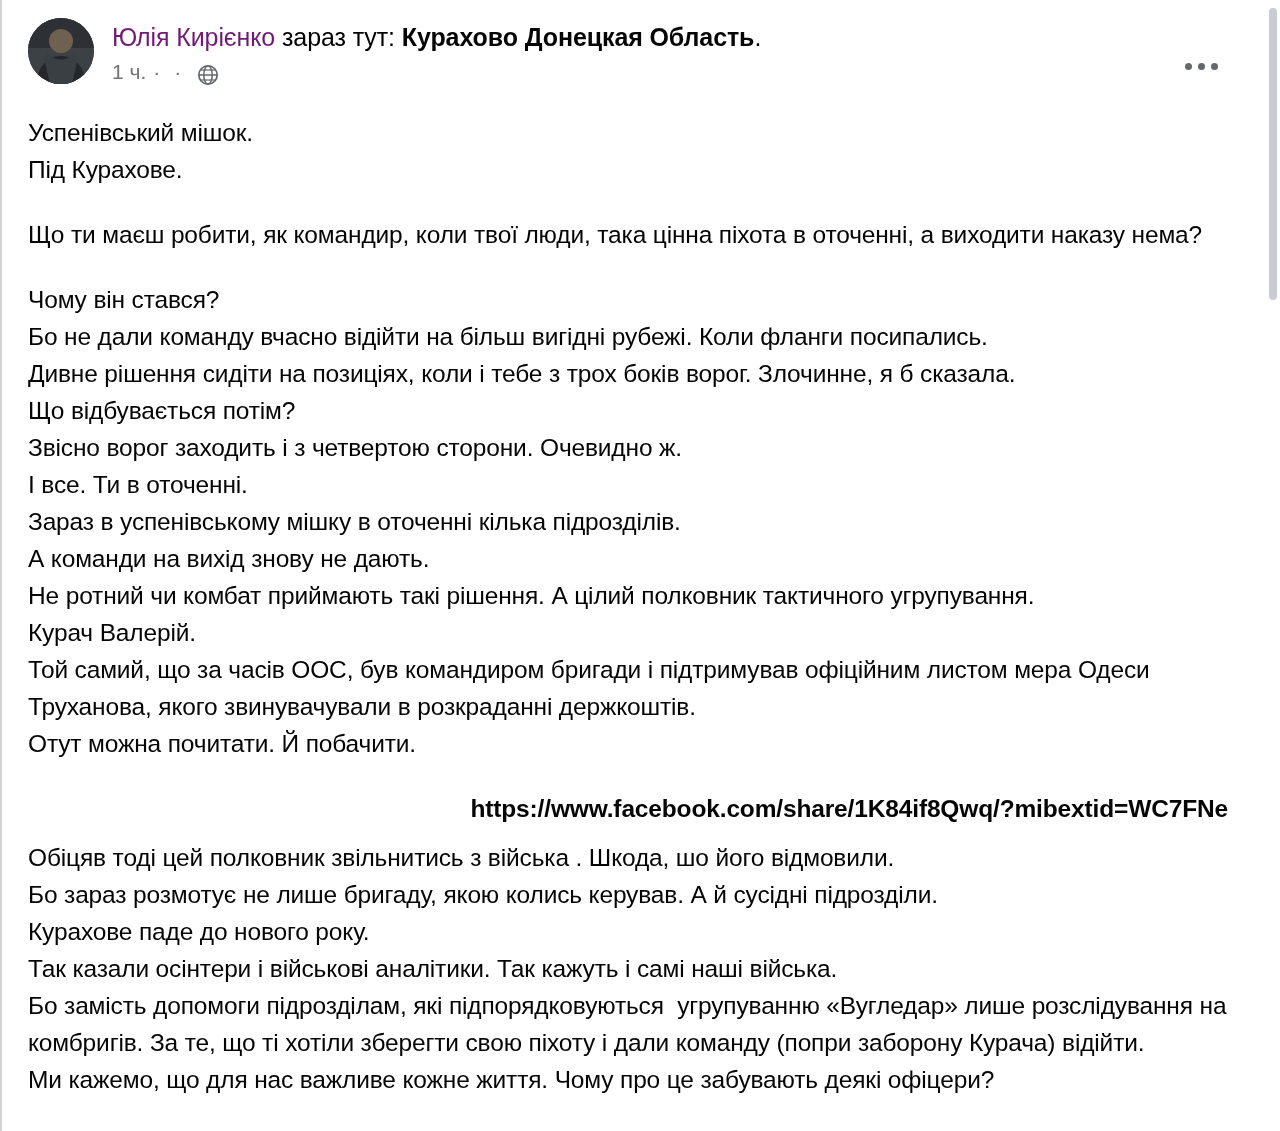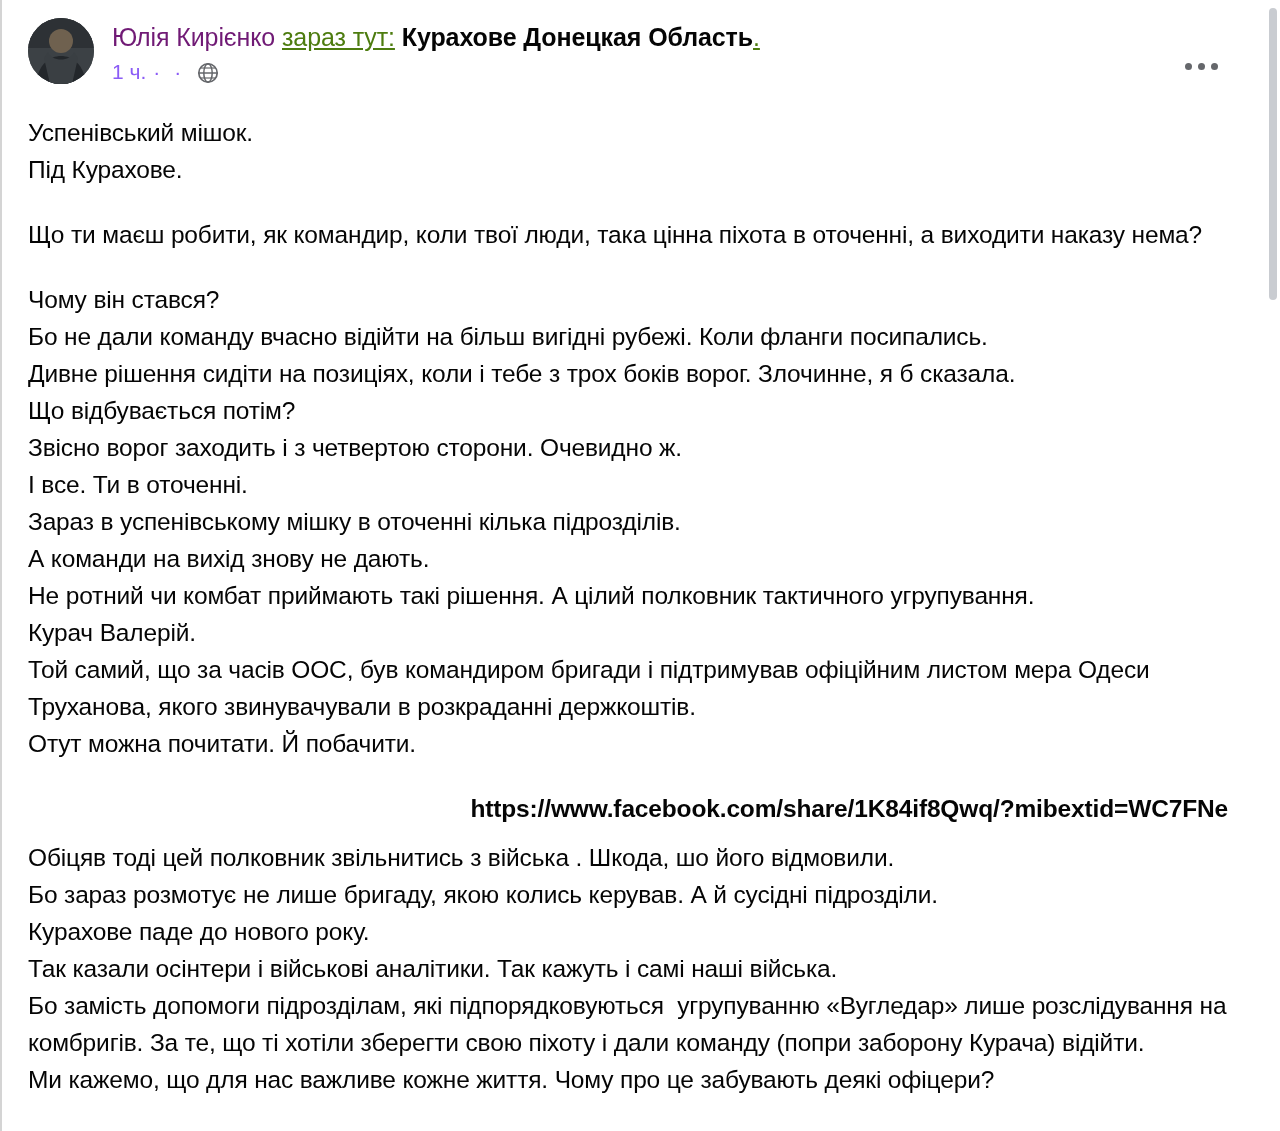--- a/index.html
+++ b/index.html
@@ -63,35 +63,34 @@
   .line1 {
     font-size: 25px;
     line-height: 31px;
     letter-spacing: -0.1px;
   }
   .author {
     font-weight: normal;
     color: #701a75;
   }
   .line1 .muted {
-    color: #4d7c0f;
+    color: #000000;
     font-weight: normal;
-    text-decoration: underline;
   }
   .place {
     font-weight: bold;
     color: #050505;
   }
   .line2 {
     margin-top: 6px;
     font-size: 21px;
     line-height: 26px;
-    color: #8b5cf6;
+    color: #737373;
     display: flex;
-    align-items: center;
+    align-items: flex-end;
     gap: 0;
     flex-wrap: nowrap;
   }
   .line2 .sep {
     padding: 0 7px;
   }
   .globe-icon {
     display: inline-flex;
     align-items: center;
     margin-left: 9px;
@@ -179,21 +178,21 @@
           <rect x="0" y="0" width="66" height="30" fill="#2d3135"></rect>
           <circle cx="33" cy="23" r="12" fill="#6f614f"></circle>
           <path d="M8 66 C10 46 22 38 33 38 C44 38 56 46 58 66 Z" fill="#23272b"></path>
           <rect x="22" y="46" width="22" height="12" rx="2" fill="#d8d8d8"></rect>
           <rect x="24" y="49" width="18" height="6" fill="#2f3336"></rect>
           <path d="M20 34 C24 44 42 44 46 34 L50 40 L44 66 L22 66 L16 40 Z" fill="#3a3f43"></path>
         </svg>
       </div>
 
       <div class="header-text">
-        <div class="line1"><span class="author">Юлія Кирієнко</span> <span class="muted">зараз тут:</span> <span class="place">Курахове Донецкая Область</span><span class="muted">.</span></div>
+        <div class="line1"><span class="author">Юлія Кирієнко</span> <span class="muted">зараз тут:</span> <span class="place">Курахово Донецкая Область</span><span class="muted">.</span></div>
         <div class="line2">
           <span>1 ч.</span>
           <span class="sep">·</span>
           <span class="sep">·</span>
           <span class="globe-icon">
             <svg width="22" height="22" viewBox="0 0 22 22" aria-hidden="true">
               <circle cx="11" cy="11" r="9.2" fill="none" stroke="#65676b" stroke-width="1.7"></circle>
               <ellipse cx="11" cy="11" rx="4.2" ry="9.2" fill="none" stroke="#65676b" stroke-width="1.5"></ellipse>
               <line x1="1.9" y1="11" x2="20.1" y2="11" stroke="#65676b" stroke-width="1.5"></line>
               <line x1="3.6" y1="6" x2="18.4" y2="6" stroke="#65676b" stroke-width="1.2"></line>

